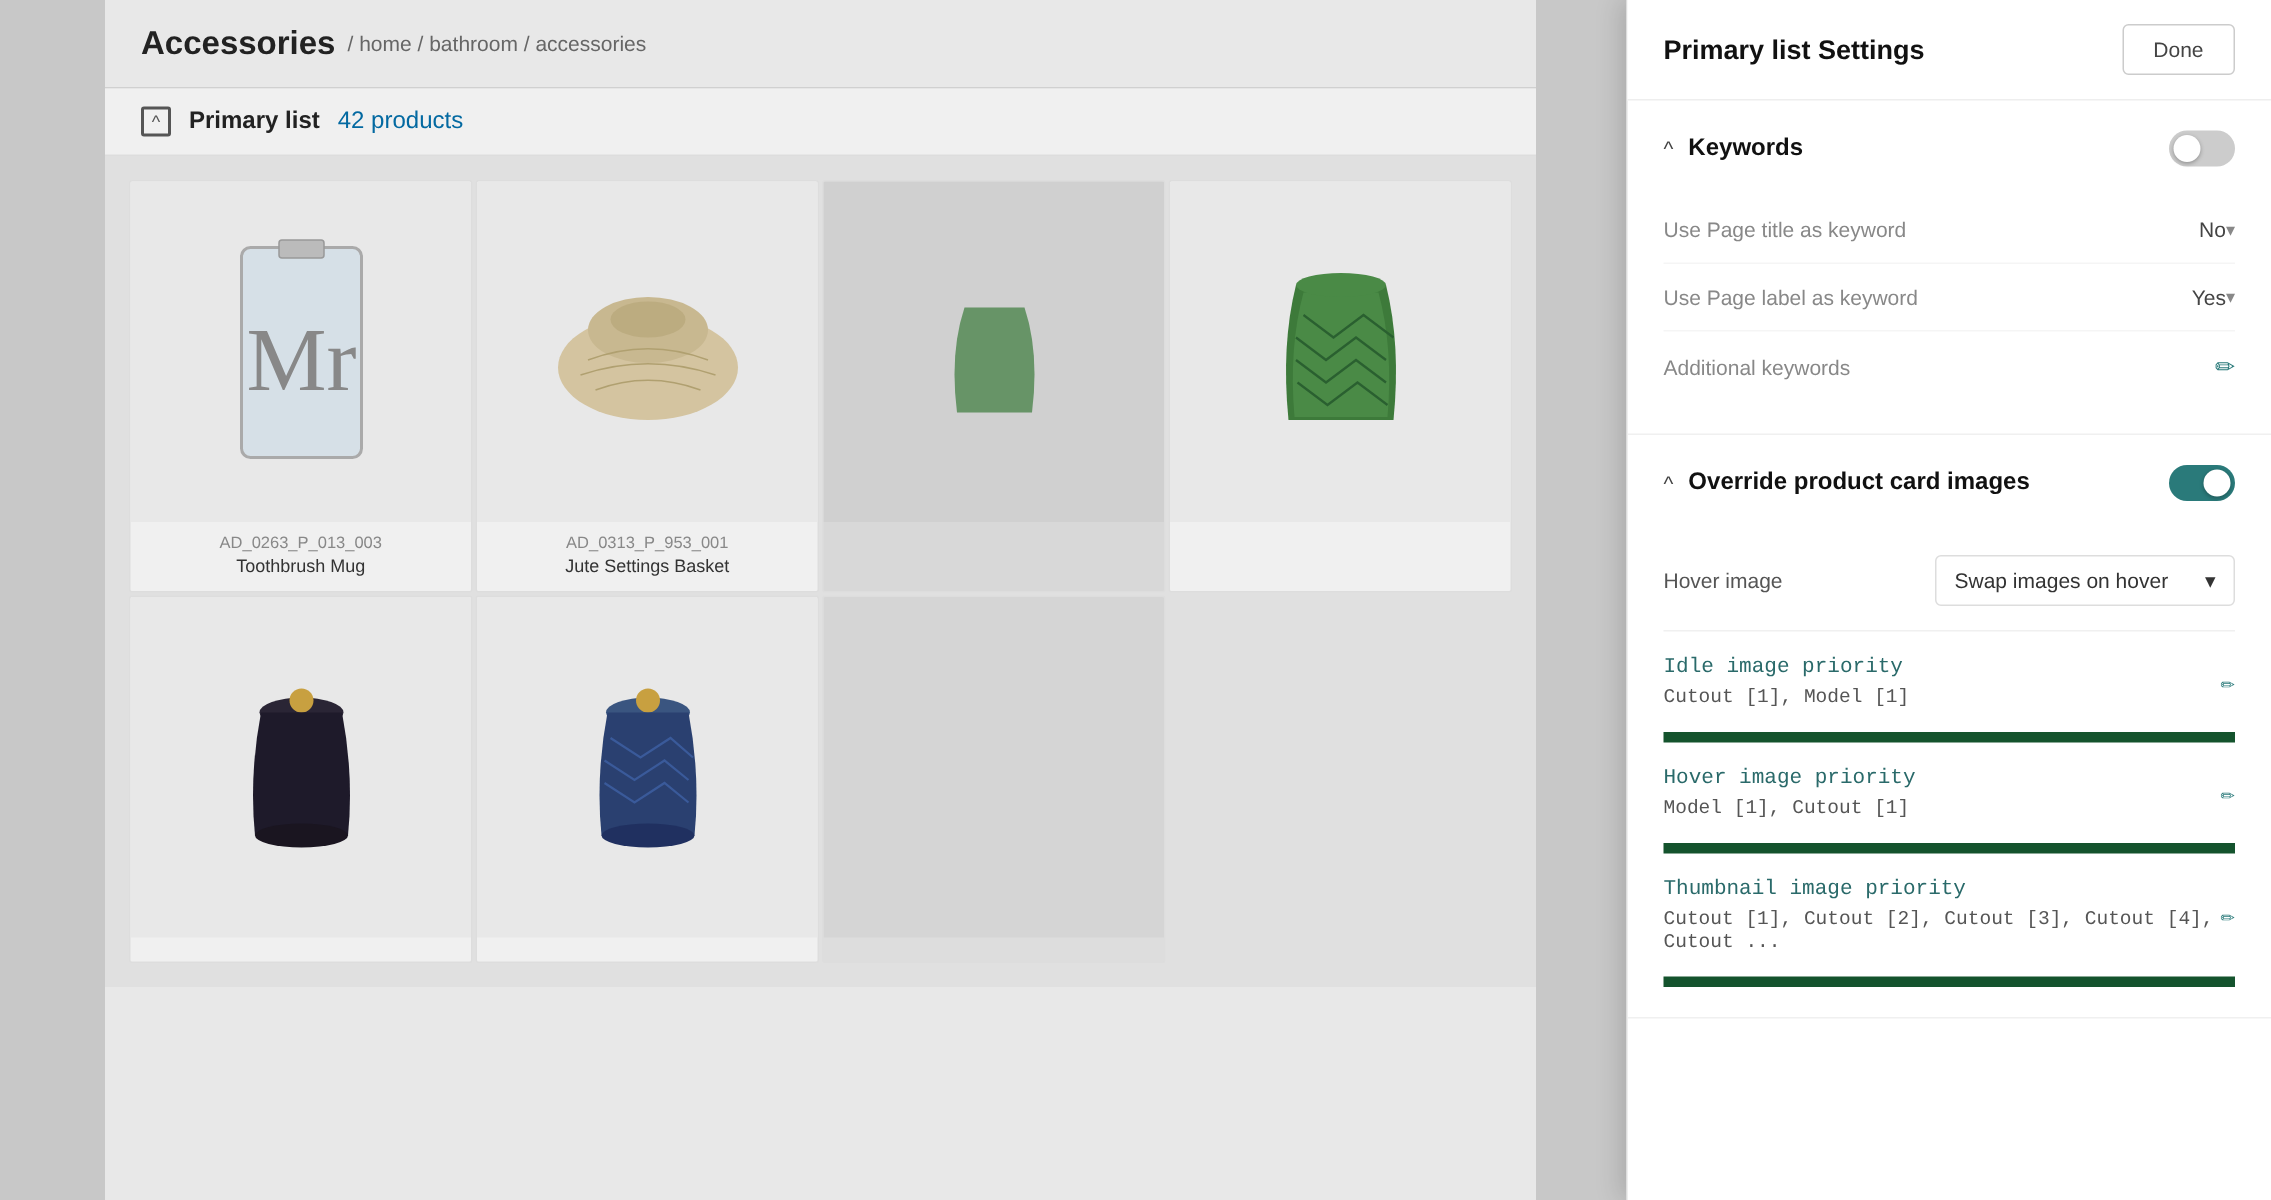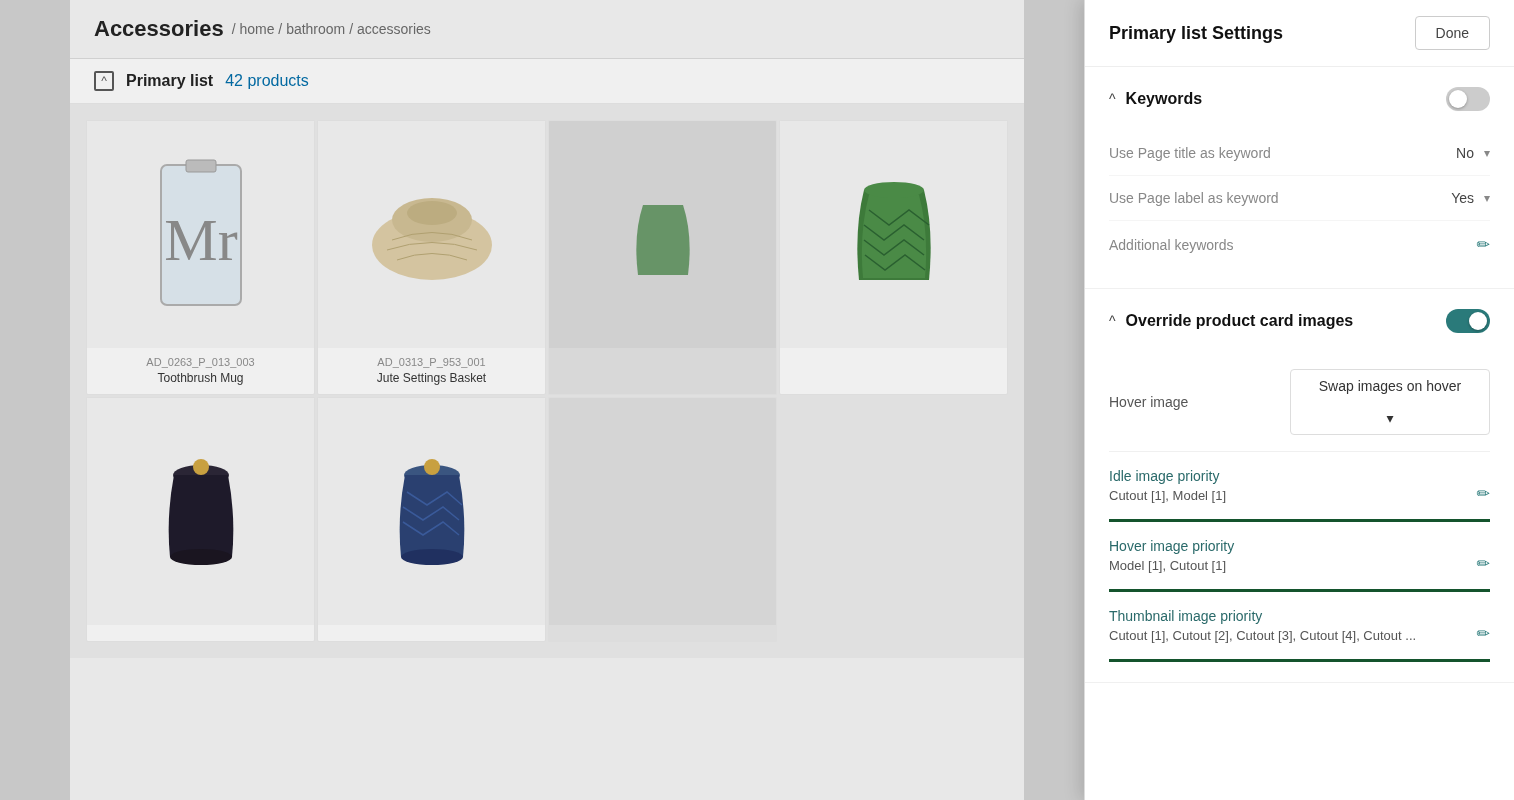--- a/index.html
+++ b/index.html
@@ -158,21 +158,21 @@
       padding: 14px 0; border-bottom: 1px solid #f5f5f5;
     }
 
     .settings-row:last-child { border-bottom: none; }
 
     .row-label {
       font-size: 14px; color: #888;
     }
 
     .row-value {
-      display: flex; align-items: center; gap: 10px;
+      display: flex; align-items: center; gap: 0;
       font-size: 14px; color: #444;
     }
 
     .dropdown-arrow { color: #888; font-size: 12px; }
 
     .edit-icon {
       color: #2a7a7a; font-size: 16px; cursor: pointer;
     }
 
     
@@ -182,27 +182,27 @@
     }
 
     .hover-effect-label {
       font-size: 14px; color: #555; font-weight: 500;
     }
 
     .hover-effect-select {
       display: flex; align-items: center; gap: 16px;
       background: #fff; border: 1px solid #ddd; border-radius: 4px;
       padding: 8px 12px; cursor: pointer; font-size: 14px; color: #333;
-      min-width: 200px; justify-content: space-between; flex-direction: column;
+      min-width: 200px; justify-content: space-between;
     }
 
     
     .image-priority-row {
-      display: flex; align-items: flex-end; justify-content: space-between;
-      padding: 16px 0; border-bottom: 3px solid #14532d;
+      display: flex; align-items: center; justify-content: space-between;
+      padding: 16px 0; border-bottom: 7px solid #14532d; font-family: Liberation Mono, monospace;
     }
 
     .image-priority-info {}
 
     .image-priority-title {
       font-size: 14px; font-weight: 500; color: #2a6a6a; margin-bottom: 4px;
     }
 
     .image-priority-value {
       font-size: 13px; color: #555;

